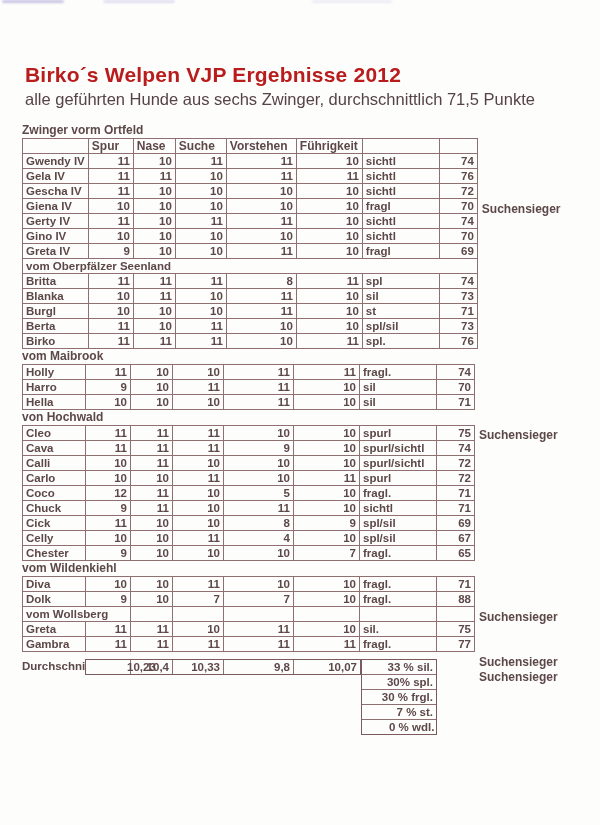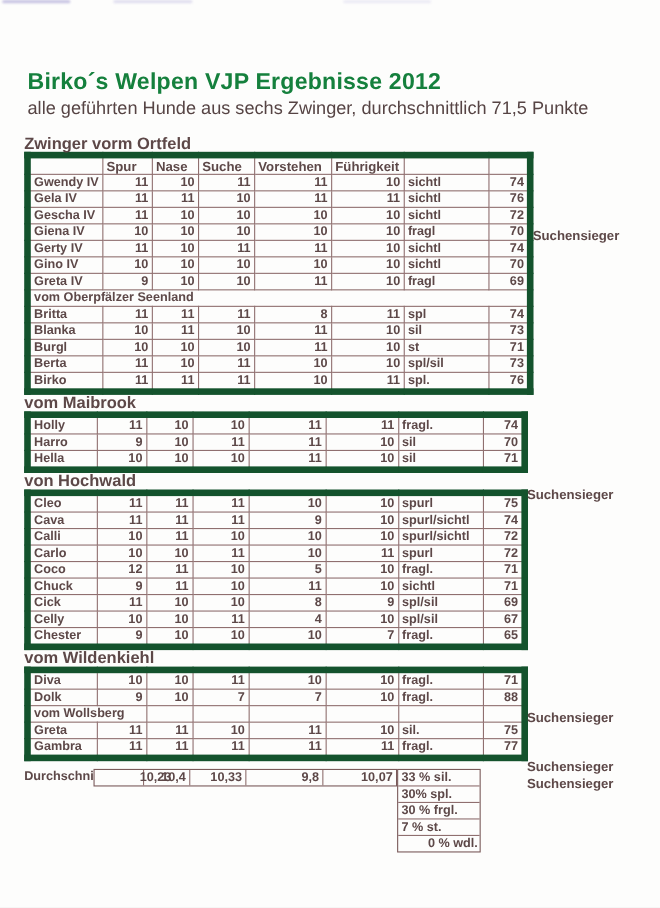--- a/index.html
+++ b/index.html
@@ -3,46 +3,46 @@
 <meta charset="utf-8">
 <style>
   html,body{margin:0;padding:0;}
   body{background:#e9e9e9;font-family:"Liberation Sans", sans-serif;}
   .sheet{position:relative;width:600px;height:825px;background:#fdfdfc;overflow:hidden;
          color:#5d4848;}
   .artifact{position:absolute;border-radius:2px;filter:blur(1px);}
   #artifact-1{left:2px;top:0;width:62px;height:3px;background:#9e97cf;opacity:.55;}
   #artifact-2{left:103px;top:0;width:72px;height:3px;background:#c6c2e4;opacity:.5;}
   #artifact-3{left:312px;top:0;width:80px;height:3px;background:#d9d6ec;opacity:.45;}
-  .title{position:absolute;left:25px;top:63px;font-size:21px;font-weight:bold;color:#15803d;
+  .title{position:absolute;left:25px;top:63px;font-size:21px;font-weight:bold;color:#b91c1c;
          letter-spacing:.2px;white-space:nowrap;}
   .subtitle{position:absolute;left:25px;top:90px;font-size:16.5px;color:#564444;white-space:nowrap;}
   #content{position:absolute;left:22px;top:123px;width:560px;}
-  .grp-label{height:15px;line-height:15px;font-size:15px;font-weight:bold;color:#5d4848;
+  .grp-label{height:15px;line-height:15px;font-size:12px;font-weight:bold;color:#5d4848;
              white-space:nowrap;}
   table.grid{border-collapse:collapse;table-layout:fixed;}
   table.grid td{border:1px solid #8f6f6f;height:14px;line-height:14px;font-size:11.5px;
                 font-weight:bold;color:#5d4848;padding:0 3px;white-space:nowrap;}
-  table.grid{border:6px solid #14532d;}
+  table.grid{border:1px solid #14532d;}
   td.name,td.grp,td.rem{text-align:left;}
   td.num,td.pts{text-align:right;}
   tr.hdr td{text-align:left;font-size:12px;}
   td.pts{position:relative;}
   .annot{position:absolute;left:calc(100% + 5px);top:0;line-height:14px;font-size:12px;
          font-weight:bold;color:#5d4848;white-space:nowrap;margin-top:33px;}
   .summary{display:flex;align-items:flex-start;margin-top:7px;}
   .sum-label{width:63px;height:15px;line-height:15px;font-size:11.5px;font-weight:bold;
              overflow:hidden;white-space:nowrap;flex:none;}
   .sum-cells{display:flex;flex:none;border:1px solid #7a5a5a;}
   .sum-cell{height:14px;line-height:14px;font-size:11.5px;font-weight:bold;text-align:right;
             padding:0 3px;border-right:1px solid #8f6f6f;box-sizing:border-box;flex:none;}
   .sum-cell:last-child{border-right:none;}
   .pct-box{width:76px;border:1px solid #7a5a5a;flex:none;box-sizing:border-box;}
   .pct-row{height:14px;line-height:14px;font-size:11.5px;font-weight:bold;padding:0 3px;
-           border-bottom:1px solid #8f6f6f;white-space:nowrap;overflow:hidden;}
+           border-bottom:1px solid #8f6f6f;white-space:nowrap;overflow:hidden;text-align:right;}
   .pct-row:last-child{border-bottom:none;margin-left:24px;}
 </style>
 </head>
 <body>
 
 <div class="sheet">
   <div class="artifact" id="artifact-1"></div>
   <div class="artifact" id="artifact-2"></div>
   <div class="artifact" id="artifact-3"></div>
 

